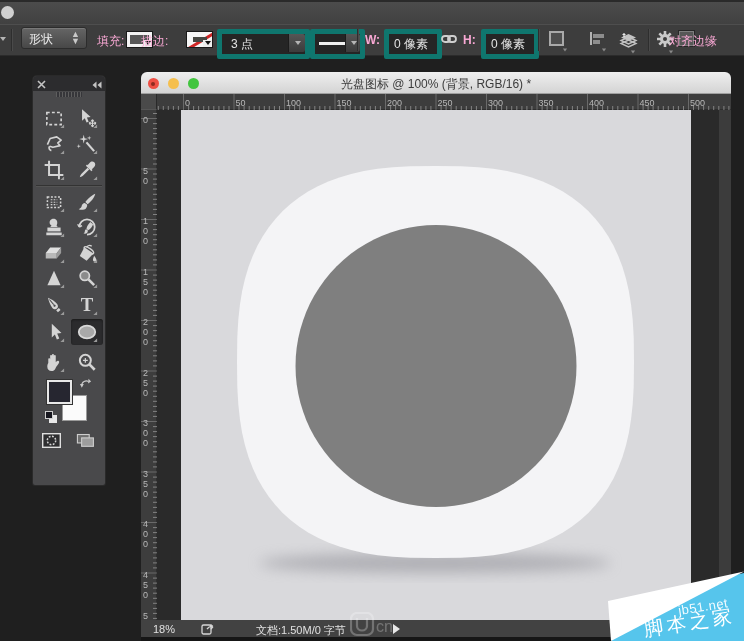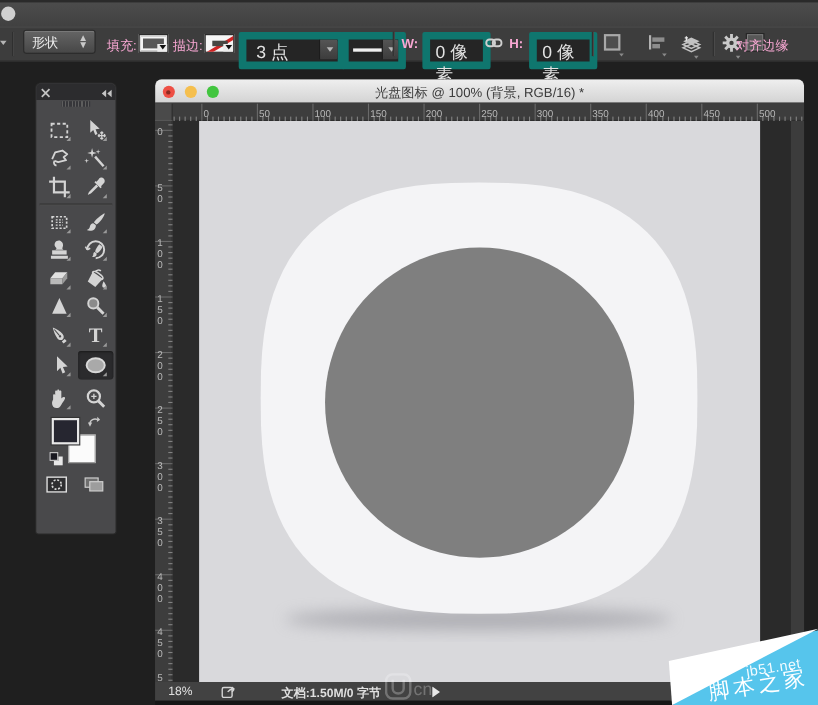--- a/index.html
+++ b/index.html
@@ -3,21 +3,21 @@
 <style>
 html,body{margin:0;padding:0;}
 body{width:744px;height:641px;position:relative;overflow:hidden;background:#1f1f1f;font-family:"Liberation Sans",sans-serif;}
 .abs{position:absolute;}
 
 #topbar{left:0;top:0;width:744px;height:24px;background:linear-gradient(#4c4c4c,#414141);border-top:2px solid #2a2a2a;box-sizing:border-box;}
 #topcircle{left:1px;top:6px;width:13px;height:13px;border-radius:50%;background:#d0d0d0;}
 #optbar{left:0;top:24px;width:744px;height:32px;background:#3d3d3d;border-top:1px solid #4e4e4e;border-bottom:1px solid #2b2b2b;box-sizing:border-box;}
 .sep{width:1px;top:29px;height:22px;background:#2e2e2e;border-right:1px solid #4a4a4a;}
 .lbl{color:#f9a8d4;font-size:12px;top:33px;white-space:nowrap;text-align:right;}
-.fld{background:#252525;border:7px solid #0f766e;border-radius:2px;color:#e3e3e3;font-size:16px;}
+.fld{background:#252525;border:5px solid #0f766e;border-radius:2px;color:#e3e3e3;font-size:12px;}
 .dtri{width:0;height:0;border-left:3.5px solid transparent;border-right:3.5px solid transparent;border-top:4px solid #b5b5b5;}
 
 #panel{left:33px;top:76px;width:72px;height:409px;background:#49494b;border-radius:4px 4px 2px 2px;box-shadow:0 0 0 1px #2a2a2a;}
 #paneltitle{left:0;top:0;width:72px;height:15px;background:#2c2c2e;border-radius:4px 4px 0 0;}
 
 #docwin{left:141px;top:72px;width:590px;height:569px;background:#2a2a2a;border-radius:6px 6px 0 0;}
 #doctitle{left:0;top:0;width:590px;height:22px;background:linear-gradient(#efefef,#d4d4d4);border-radius:6px 6px 0 0;border-bottom:1px solid #9f9f9f;box-sizing:border-box;}
 .tl{top:6px;width:11px;height:11px;border-radius:50%;}
 #dtext{width:590px;top:4px;text-align:center;color:#3c3c3c;font-size:12px;}
 #hruler{left:16px;top:22px;width:574px;height:16px;background:#3d3d3d;}
@@ -41,21 +41,21 @@
     <span style="position:absolute;left:7px;top:3px;color:#ececec;font-size:12px;">形状</span>
     <span style="position:absolute;right:6px;top:3px;color:#c9c9c9;font-size:9px;line-height:7px;">▲<br>▼</span>
   </div>
   <span class="abs lbl" style="left:97px;">填充:</span>
 
   <div class="abs" style="left:126px;top:31px;width:27px;height:17px;background:#f2f2f2;border:1px solid #191919;box-sizing:border-box;">
     <div style="position:absolute;left:1px;top:1px;right:1px;bottom:1px;background:#585858;border:2px solid #f4f4f4;"></div>
     <div style="position:absolute;right:0;bottom:0;width:9px;height:7px;background:#ededed;"></div>
     <div style="position:absolute;right:1px;bottom:2px;width:0;height:0;border-left:3.5px solid transparent;border-right:3.5px solid transparent;border-top:4px solid #111;"></div>
   </div>
-  <span class="abs lbl" style="left:157px;">描边:</span>
+  <span class="abs lbl" style="left:141px;">描边:</span>
 
   <div class="abs" style="left:186px;top:31px;width:27px;height:17px;background:#f6f6f6;border:1px solid #191919;box-sizing:border-box;overflow:hidden;">
     <div style="position:absolute;left:-3px;top:6.5px;width:36px;height:2.5px;background:#cf2525;transform:rotate(-31deg);transform-origin:center;"></div>
     <div style="position:absolute;left:6px;top:5px;width:14px;height:5px;background:#474743;"></div>
     <div style="position:absolute;right:0;bottom:0;width:9px;height:7px;background:#ededed;"></div>
     <div style="position:absolute;right:1px;bottom:2px;width:0;height:0;border-left:3.5px solid transparent;border-right:3.5px solid transparent;border-top:4px solid #111;"></div>
   </div>
 
   <div class="abs fld" style="left:217px;top:29px;width:83px;height:20px;">
     <span style="position:absolute;left:9px;top:2px;">3 点</span>
@@ -398,21 +398,21 @@
           <filter id="bl" x="-50%" y="-50%" width="200%" height="200%">
             <feGaussianBlur stdDeviation="7"></feGaussianBlur>
           </filter>
         </defs>
 <ellipse cx="254" cy="453" rx="176" ry="10" fill="#8d8d94" opacity="0.55" filter="url(#bl)"></ellipse>
 <path d="M453.0,252.0 452.7,277.0 451.7,294.2 450.1,309.1 447.9,322.7 445.0,335.2 441.5,346.9 437.3,357.9 432.6,368.2 427.2,377.8 421.2,386.8 414.6,395.1 407.3,402.9 399.5,410.0 391.0,416.6 381.9,422.5 372.1,427.8 361.7,432.5 350.6,436.6 338.8,440.1 326.1,442.9 312.3,445.2 297.2,446.7 279.8,447.7 254.5,448.0 229.2,447.7 211.8,446.7 196.7,445.2 182.9,442.9 170.2,440.1 158.4,436.6 147.3,432.5 136.9,427.8 127.1,422.5 118.0,416.6 109.5,410.0 101.7,402.9 94.4,395.1 87.8,386.8 81.8,377.8 76.4,368.2 71.7,357.9 67.5,346.9 64.0,335.2 61.1,322.7 58.9,309.1 57.3,294.2 56.3,277.0 56.0,252.0 56.3,227.0 57.3,209.8 58.9,194.9 61.1,181.3 64.0,168.8 67.5,157.1 71.7,146.1 76.4,135.8 81.8,126.2 87.8,117.2 94.4,108.9 101.7,101.1 109.5,94.0 118.0,87.4 127.1,81.5 136.9,76.2 147.3,71.5 158.4,67.4 170.2,63.9 182.9,61.1 196.7,58.8 211.8,57.3 229.2,56.3 254.5,56.0 279.8,56.3 297.2,57.3 312.3,58.8 326.1,61.1 338.8,63.9 350.6,67.4 361.7,71.5 372.1,76.2 381.9,81.5 391.0,87.4 399.5,94.0 407.3,101.1 414.6,108.9 421.2,117.2 427.2,126.2 432.6,135.8 437.3,146.1 441.5,157.1 445.0,168.8 447.9,181.3 450.1,194.9 451.7,209.8 452.7,227.0 Z" fill="#f4f4f6"></path>
 <path d="M395.5,256.0 395.2,265.2 394.3,274.4 392.8,283.5 390.7,292.5 388.0,301.3 384.8,310.0 381.0,318.4 376.7,326.5 371.8,334.3 366.5,341.8 360.6,349.0 354.3,355.7 347.6,362.0 340.5,367.9 333.1,373.2 325.2,378.1 317.1,382.5 308.8,386.3 300.2,389.5 291.4,392.2 282.4,394.3 273.3,395.8 264.2,396.7 255.0,397.0 245.8,396.7 236.7,395.8 227.6,394.3 218.6,392.2 209.8,389.5 201.2,386.3 192.9,382.5 184.8,378.1 176.9,373.2 169.5,367.9 162.4,362.0 155.7,355.7 149.4,349.0 143.5,341.8 138.2,334.3 133.3,326.5 129.0,318.4 125.2,310.0 122.0,301.3 119.3,292.5 117.2,283.5 115.7,274.4 114.8,265.2 114.5,256.0 114.8,246.8 115.7,237.6 117.2,228.5 119.3,219.5 122.0,210.7 125.2,202.0 129.0,193.6 133.3,185.5 138.2,177.7 143.5,170.2 149.4,163.0 155.7,156.3 162.4,150.0 169.5,144.1 176.9,138.8 184.7,133.9 192.9,129.5 201.2,125.7 209.8,122.5 218.6,119.8 227.6,117.7 236.7,116.2 245.8,115.3 255.0,115.0 264.2,115.3 273.3,116.2 282.4,117.7 291.4,119.8 300.2,122.5 308.8,125.7 317.1,129.5 325.2,133.9 333.1,138.8 340.5,144.1 347.6,150.0 354.3,156.3 360.6,163.0 366.5,170.2 371.8,177.7 376.7,185.5 381.0,193.6 384.8,202.0 388.0,210.7 390.7,219.5 392.8,228.5 394.3,237.6 395.2,246.8 Z" fill="#7f7f7f"></path>
       </svg></div>
   <div class="abs" id="statusbar">
     <span class="abs" style="left:12px;top:3px;">18%</span>
-    <span class="abs" style="left:115px;top:3px;font-weight:bold;">文档:1.50M/0 字节</span>
+    <span class="abs" style="left:115px;top:3px;">文档:1.50M/0 字节</span>
       <svg class="abs" style="left:60px;top:2.5px;" width="15" height="12" viewBox="0 0 15 12">
         <rect x="1" y="2" width="9" height="9" rx="1.5" fill="none" stroke="#d6d6d6" stroke-width="1.3"></rect>
         <path d="M6 6 C8 3.5 10 3 12 3.5 M12 3.5 L9.5 1.5 M12 3.5 L10 6" fill="none" stroke="#d6d6d6" stroke-width="1.3"></path>
       </svg>
       <svg class="abs" style="left:251px;top:4px;" width="8" height="10" viewBox="0 0 8 10">
         <path d="M1 0 L8 5 L1 10 Z" fill="#e8e8e8"></path>
       </svg>
   </div>
   <div class="abs" id="statusbot"></div>
 </div>

